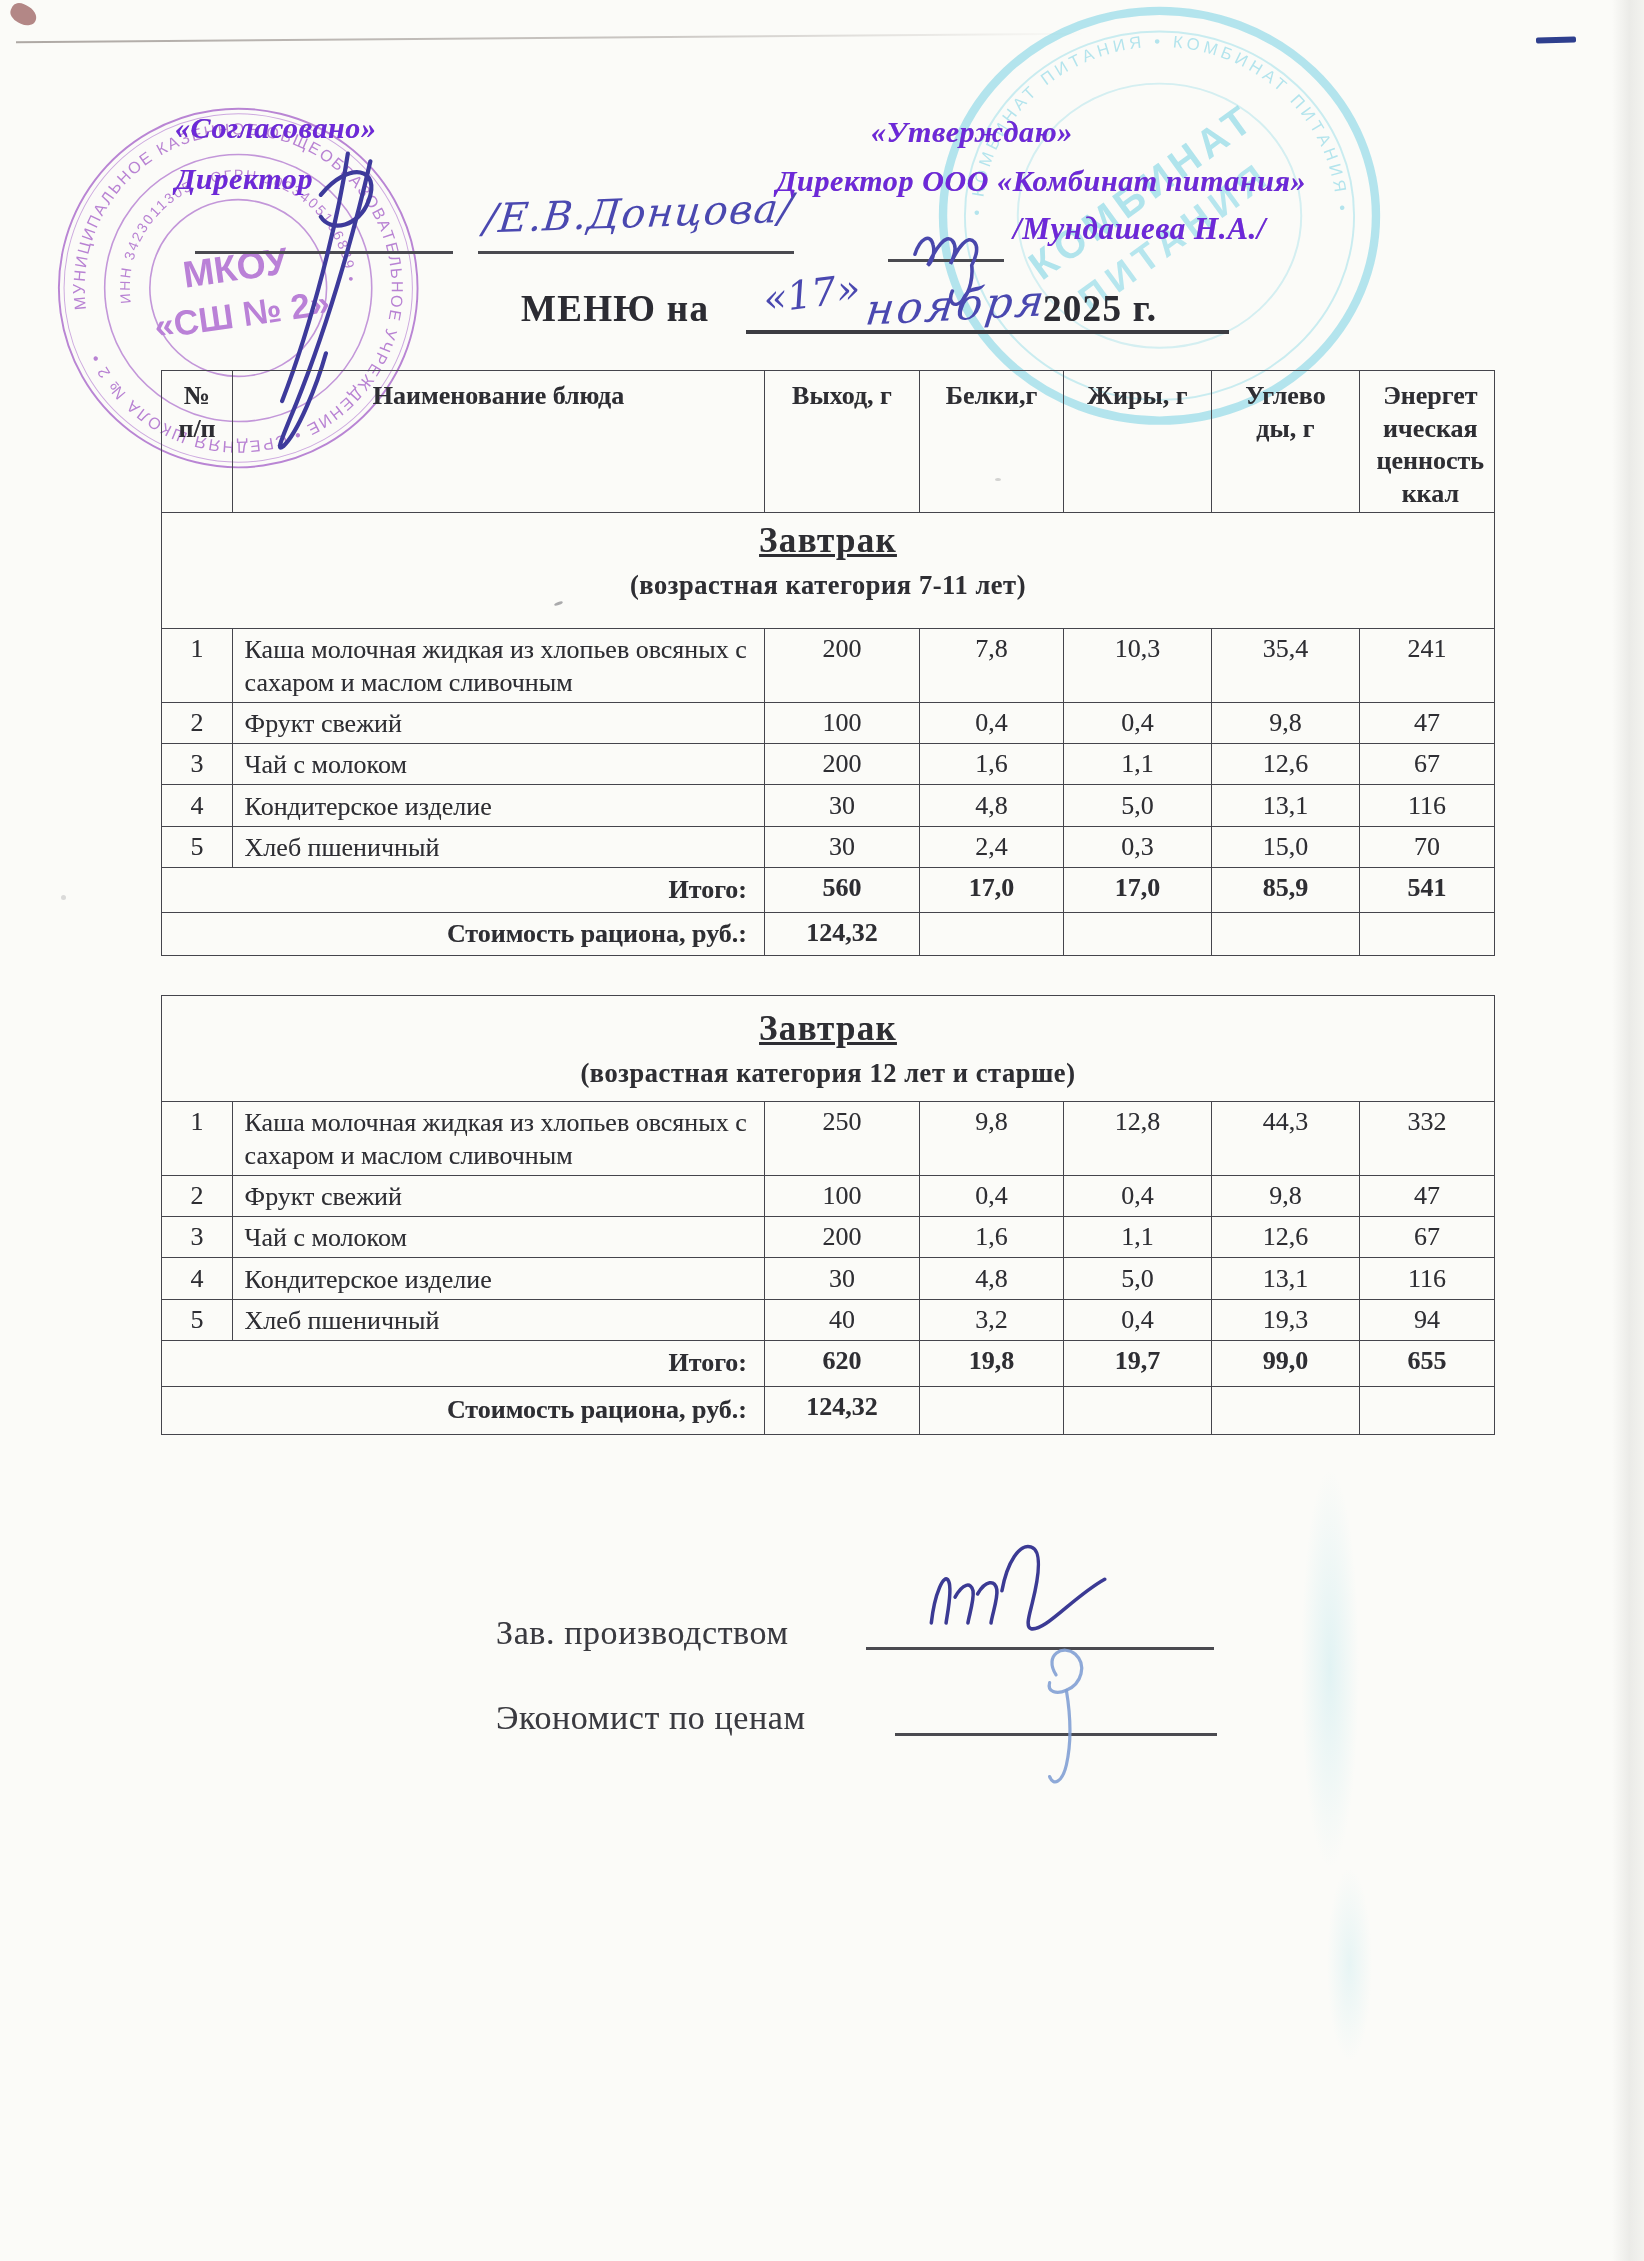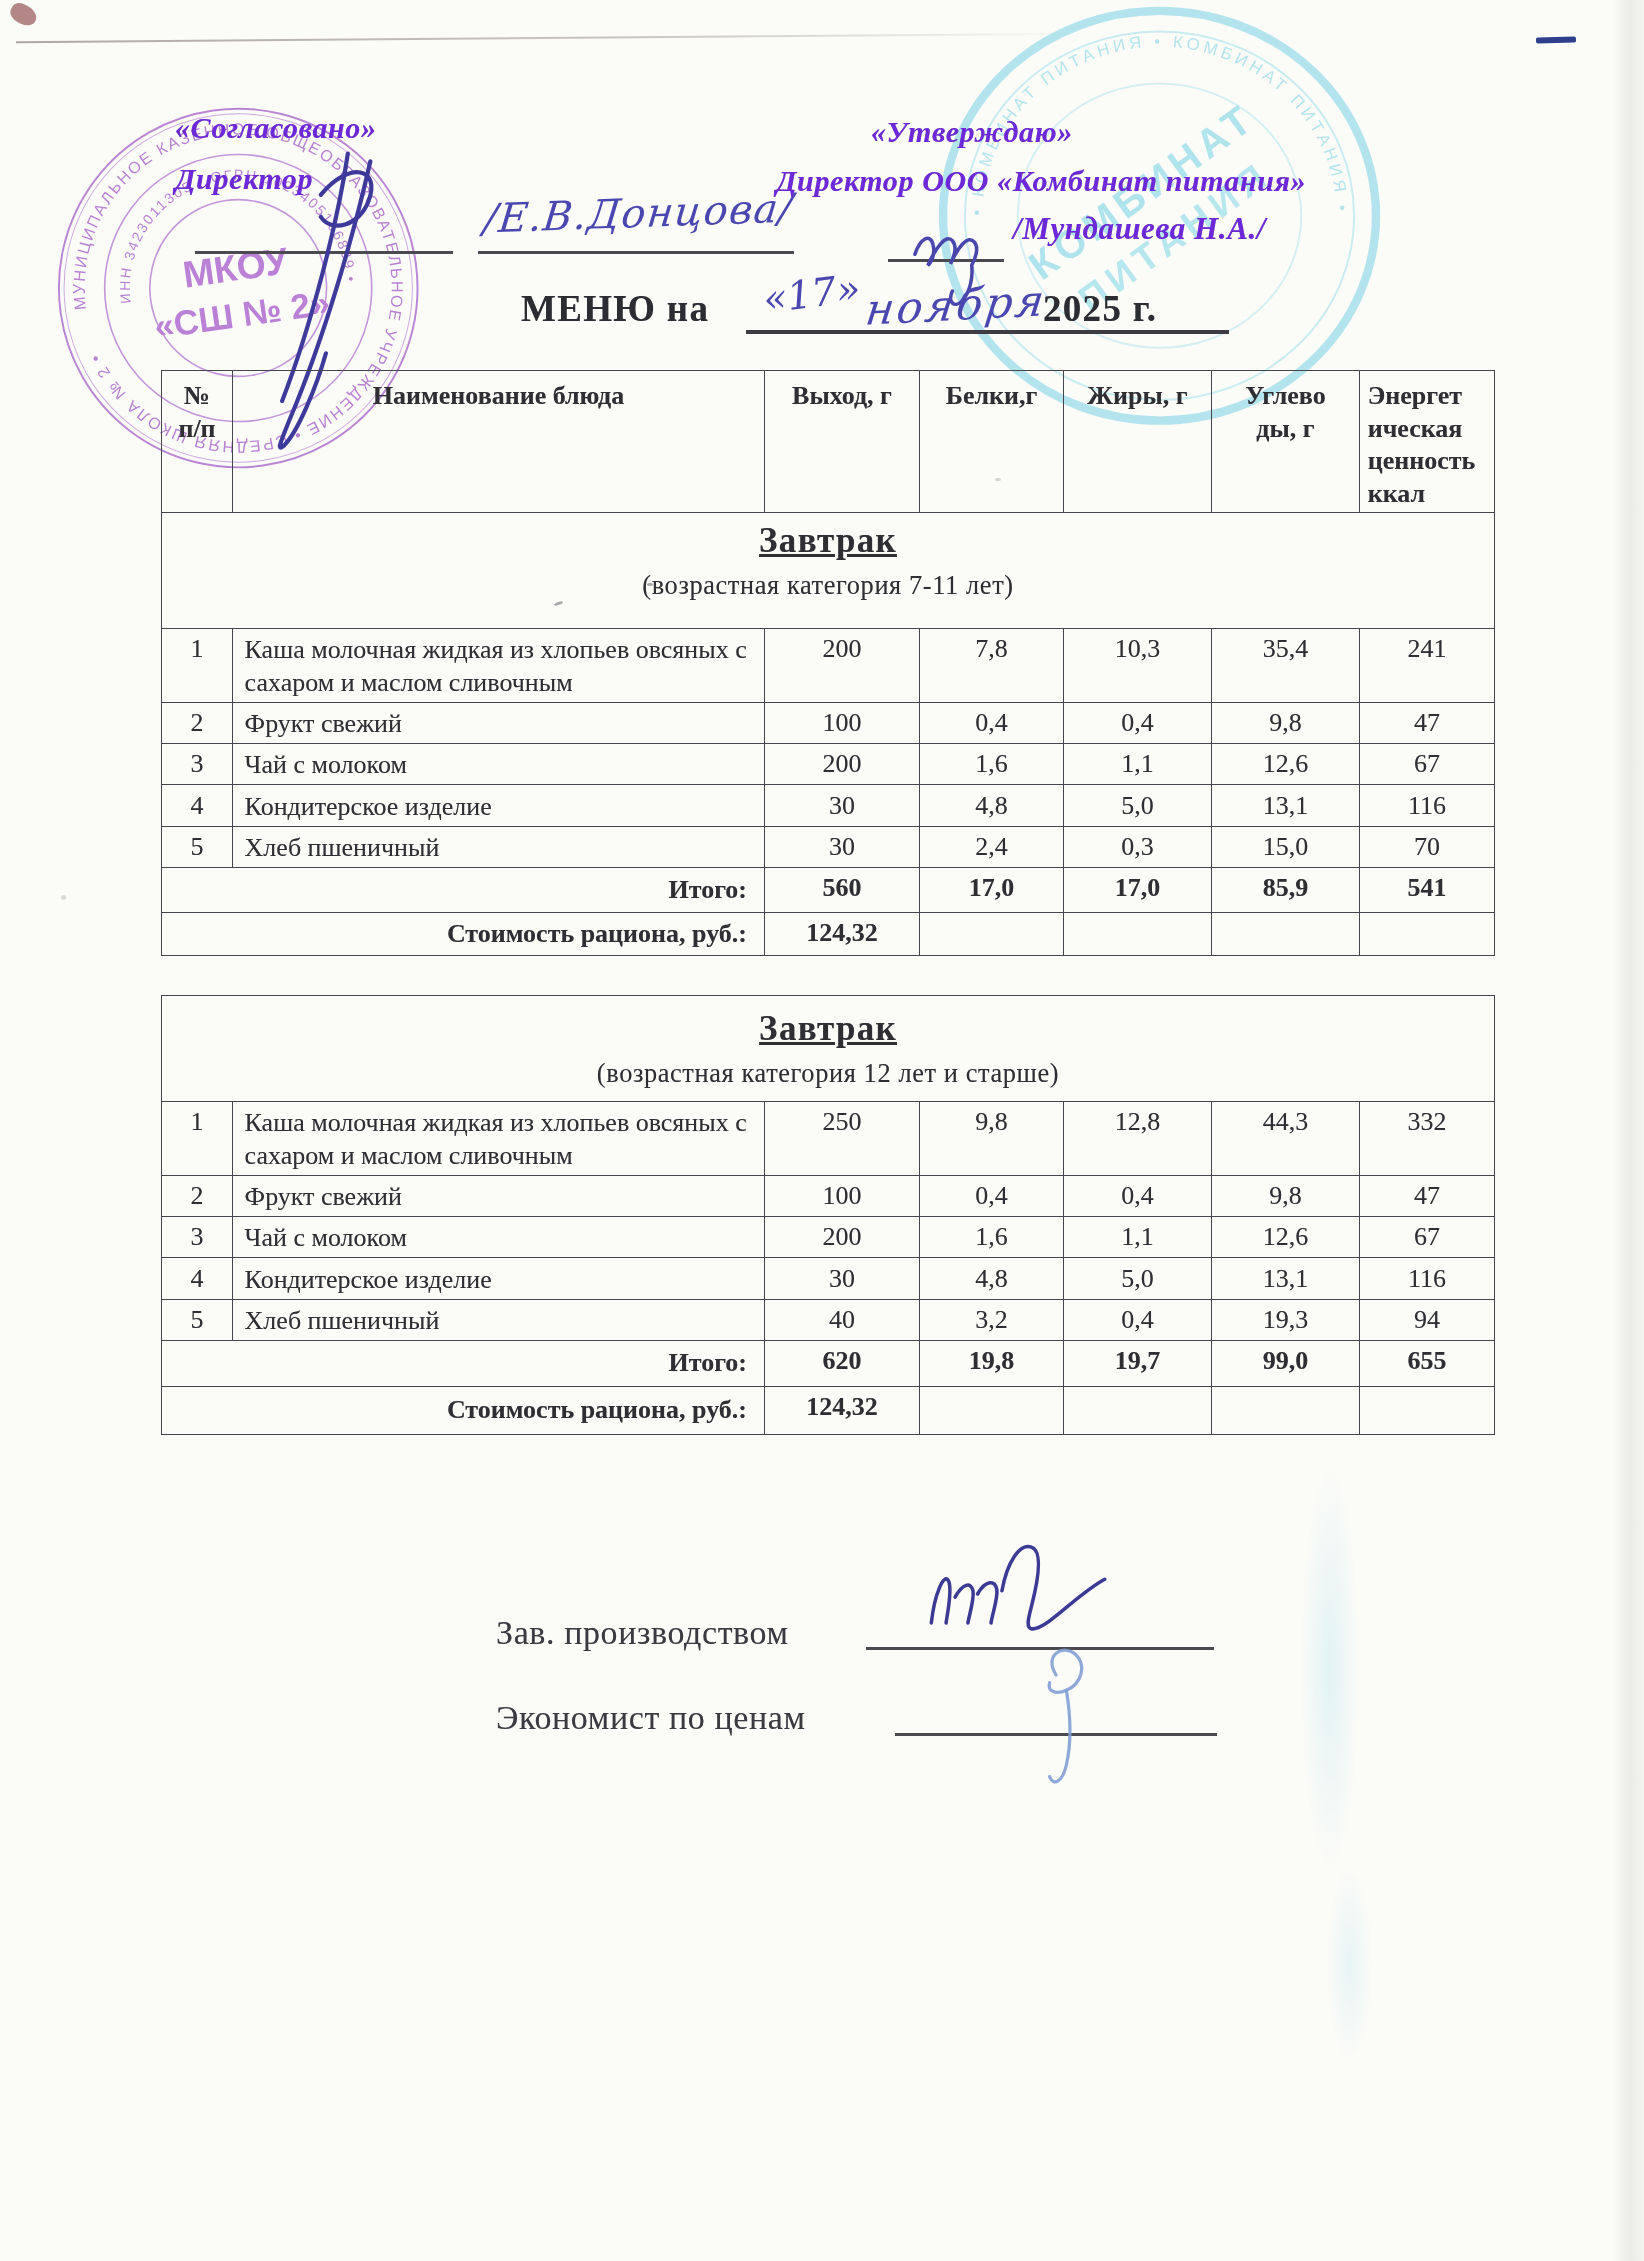--- a/index.html
+++ b/index.html
@@ -20,21 +20,21 @@
   
   table.menu{border-collapse:collapse;table-layout:fixed;width:1334px;background:transparent;}
   table.menu td,table.menu th{border:1.9px solid #45454c;font-size:26px;color:#2e2e33;text-shadow:0 0 0.6px rgba(40,40,45,.3);overflow:hidden;}
   table.menu th{font-weight:bold;vertical-align:top;padding-top:9px;line-height:1.25;}
   .pre{white-space:pre-line;}
   .c-num{text-align:center;vertical-align:top;padding-top:5.2px;}
   .c-dish{text-align:left;padding:5.2px 9px 2.6px 11.6px;vertical-align:top;line-height:1.25;}
   .c-val{text-align:center;vertical-align:top;padding-top:5.2px;}
   .title-cell{text-align:center;vertical-align:top;}
   .meal-title{font-size:35px;font-weight:bold;text-decoration:underline;letter-spacing:1.3px;}
-  .meal-sub{font-size:26.4px;font-weight:normal;margin-top:9px;letter-spacing:0.6px;}
+  .meal-sub{font-size:26.4px;font-weight:bold;margin-top:9px;letter-spacing:0.6px;}
   .lbl-right{text-align:right;padding-right:17px;font-weight:bold;vertical-align:middle;}
   .bold-val{font-weight:bold;}
   
   .speck{position:absolute;background:rgba(90,90,95,.5);border-radius:50%;}
 </style>
 </head>
 <body>
 
 <div class="page">
 
@@ -125,21 +125,21 @@
     <tbody>
         <tr style="height:142px;">
       <th class="pre" style="text-align:center;">№
 п/п</th>
       <th style="text-align:center;">Наименование блюда</th>
       <th style="text-align:center;">Выход, г</th>
       <th style="text-align:center;">Белки,г</th>
       <th style="text-align:center;">Жиры, г</th>
       <th class="pre" style="text-align:center;">Углево
 ды, г</th>
-      <th class="pre" style="text-align:left;padding-left:7.7px;">Энергет
+      <th class="pre" style="text-align:center;padding-left:7.7px;">Энергет
 ическая
 ценность
 ккал</th>
     </tr>
     <tr style="height:116px;">
       <td class="title-cell" colspan="7" style="padding-top:7.7px;">
         <div class="meal-title">Завтрак</div>
         <div class="meal-sub">(возрастная категория 7-11 лет)</div>
       </td>
     </tr>

